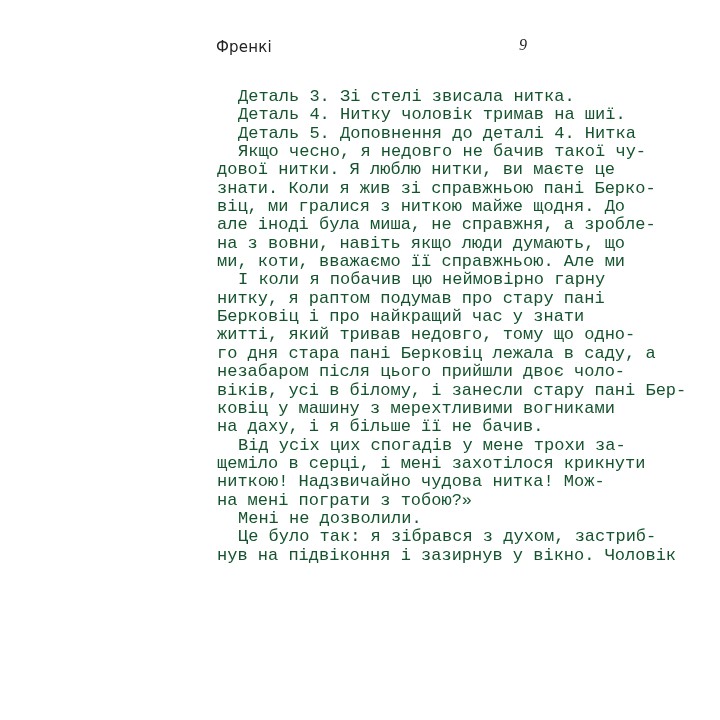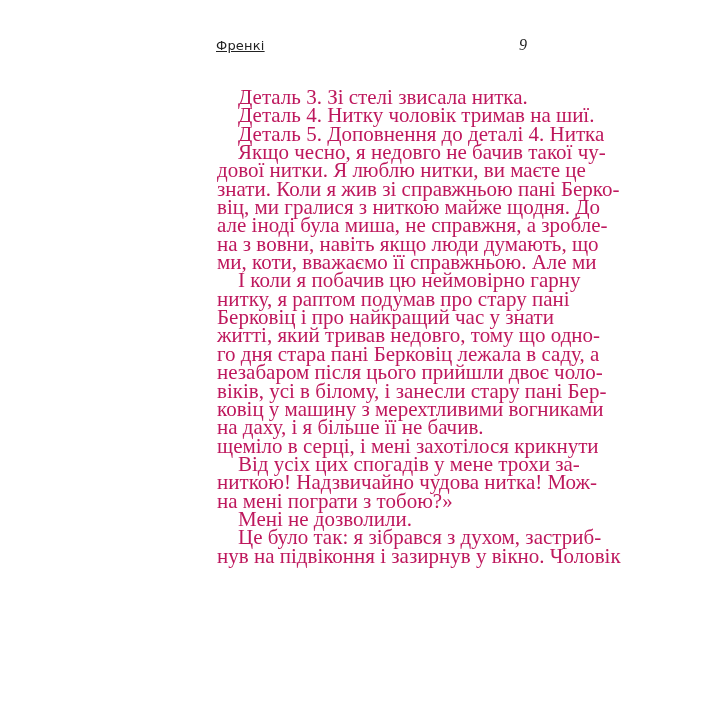--- a/index.html
+++ b/index.html
@@ -1,31 +1,30 @@
 <!DOCTYPE html>
 <html><head>
 <meta charset="utf-8">
 <style>
   html, body { margin: 0; padding: 0; background: #ffffff; }
   body { width: 720px; height: 720px; position: relative; overflow: hidden; }
   .page { position: absolute; left: 0; top: 0; width: 720px; height: 720px; background: #fff; }
   .running-head {
     position: absolute; left: 216px; top: 38px;
-    font-family: "DejaVu Sans", sans-serif; font-size: 13px; color: #222;
+    font-family: "DejaVu Sans", sans-serif; font-size: 15px; color: #222;
     letter-spacing: 0.2px;
-    text-decoration: underline;
   }
   .page-number {
     position: absolute; left: 519px; top: 36px;
     font-family: "Liberation Serif", serif; font-style: italic; font-size: 16px; color: #222;
   }
   .body-text {
     position: absolute; left: 217px; top: 88px; width: 313px;
-    font-family: Liberation Serif, serif; font-size: 21px; line-height: 18.35px;
-    color: #be185d; text-align: justify;
+    font-family: Liberation Mono, monospace; font-size: 17px; line-height: 18.35px;
+    color: #14532d; text-align: justify;
   }
   .line { display: block; text-align: justify; text-align-last: justify; white-space: nowrap; }
   .line.last { text-align-last: left; }
   .line.ind { padding-left: 21px; }
 </style>
 </head>
 <body>
 
 <div class="page">
   <div class="running-head">Френкі</div>
@@ -44,21 +43,21 @@
       <span class="line">ми, коти, вважаємо її справжньою. Але ми</span>
       <span class="line ind">І коли я побачив цю неймовірно гарну</span>
       <span class="line">нитку, я раптом подумав про стару пані</span>
       <span class="line">Берковіц і про найкращий час у знати</span>
       <span class="line">житті, який тривав недовго, тому що одно-</span>
       <span class="line">го дня стара пані Берковіц лежала в саду, а</span>
       <span class="line">незабаром після цього прийшли двоє чоло-</span>
       <span class="line">віків, усі в білому, і занесли стару пані Бер-</span>
       <span class="line">ковіц у машину з мерехтливими вогниками</span>
       <span class="line last">на даху, і я більше її не бачив.</span>
+      <span class="line ind">Від усіх цих спогадів у мене трохи за-</span>
       <span class="line">щеміло в серці, і мені захотілося крикнути</span>
-      <span class="line ind">Від усіх цих спогадів у мене трохи за-</span>
       <span class="line">ниткою! Надзвичайно чудова нитка! Мож-</span>
       <span class="line last">на мені пограти з тобою?»</span>
       <span class="line ind last">Мені не дозволили.</span>
       <span class="line ind">Це було так: я зібрався з духом, застриб-</span>
       <span class="line">нув на підвіконня і зазирнув у вікно. Чоловік</span>
     </div>
 </div>
 
 </body></html>

